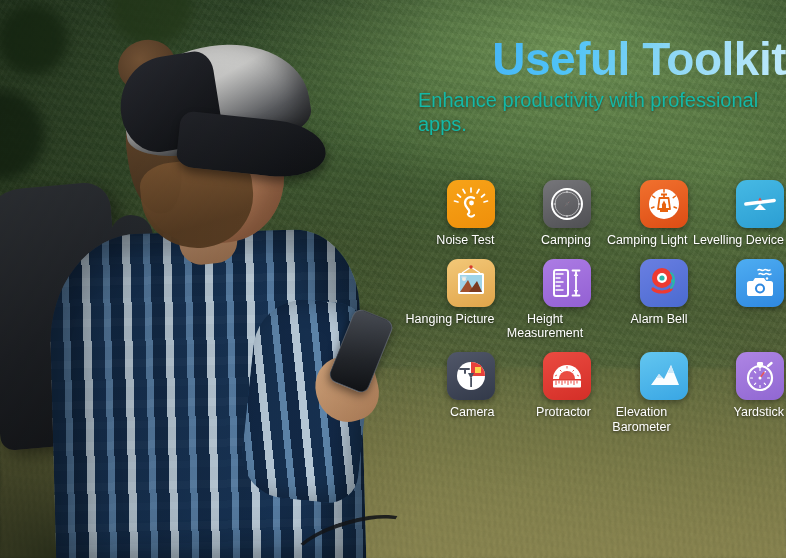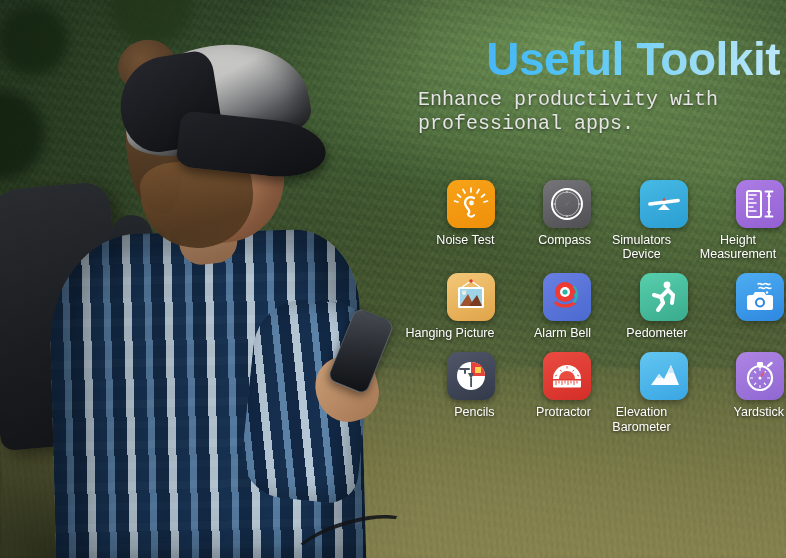--- a/index.html
+++ b/index.html
@@ -187,29 +187,27 @@
   .headline {
     position:absolute; left:12px; top:36px; width:378px;
     text-align:right;
     font-size:46px; font-weight:bold; letter-spacing:-0.5px;
     line-height:1.02;
     background: linear-gradient(100deg,#3fa9f5 0%, #4fc3f7 42%, #8fd8f5 70%, #bfe9fb 100%);
     -webkit-background-clip:text; background-clip:text;
     color:transparent; -webkit-text-fill-color:transparent;
     text-shadow: none;
     white-space:nowrap;
-    padding-right:6px;
   }
   .subhead {
     position:absolute; left:12px; top:88px; width:378px;
     text-align:left;
     padding-left:10px;
-    color:#e5e5e5; font-size:20px; line-height:1.22;
+    color:#14b8a6; font-size:20px; line-height:1.22;
     text-shadow: 0 1px 3px rgba(0,0,0,0.55);
-    font-family: Liberation Mono, monospace;
   }
 
   
   .grid {
     position:absolute; left:4px; top:180px; width:386px;
     display:grid;
     grid-template-columns: repeat(4, 1fr);
     row-gap:12px;
     column-gap:0px;
   }
@@ -295,105 +293,114 @@
             <line x1="10.5" y1="24" x2="13" y2="24"></line>
               <line x1="35" y1="24" x2="37.5" y2="24"></line>
           </g>
           <polygon points="30,18 24.8,23.2 18,30 23.2,24.8" fill="#ee3b34"></polygon>
           <polygon points="18,30 23.2,24.8 30,18 24.8,23.2" fill="#f2f2f2" opacity="0.9"></polygon>
           <polygon points="30,18 25,23 24,24 29,19" fill="#ee3b34"></polygon>
           <polygon points="18,30 23,25 24,24 19,29" fill="#f4f4f4"></polygon>
           <circle cx="24" cy="24" r="1.4" fill="#6d6d70"></circle>
         </svg>
       </div>
-      <div class="app-label">Compass</div>
-    </div>
-
-
+      <div class="app-label">Camping</div>
+    </div>
+
+
+    <div class="app">
+      <div class="icon" style="background:linear-gradient(160deg,#f1712e,#dd4c14)">
+        <svg viewBox="0 0 48 48" aria-hidden="true">
+          <circle cx="24" cy="24" r="15" fill="#fff"></circle>
+          <g stroke="#e8630f" stroke-width="1.5" stroke-linecap="round">
+            <line x1="24" y1="9.5" x2="24" y2="12"></line>
+            <line x1="12.5" y1="16" x2="14.8" y2="17.6"></line>
+            <line x1="35.5" y1="16" x2="33.2" y2="17.6"></line>
+            <line x1="11.5" y1="28" x2="14" y2="27"></line>
+            <line x1="36.5" y1="28" x2="34" y2="27"></line>
+          </g>
+          <g fill="none" stroke="#e8630f" stroke-width="1.8" stroke-linejoin="round">
+            <path d="M21 14.5h6"></path>
+            <path d="M24 14.5v2.5"></path>
+            <path d="M19.5 18h9l1.5 11h-12z"></path>
+            <path d="M20 31h8"></path>
+          </g>
+          <path d="M24 20.5l2.3 4.4h-4.6z" fill="#e8630f"></path>
+          <path d="M22 25h4v3h-4z" fill="#e8630f"></path>
+        </svg>
+      </div>
+      <div class="app-label">Camping Light</div>
+    </div>
 
     <div class="app">
       <div class="icon" style="background:linear-gradient(160deg,#46b9e4,#2b9ed3)">
         <svg viewBox="0 0 48 48" aria-hidden="true">
           <polygon points="24,24 30,30 18,30" fill="#fff"></polygon>
           <rect x="8" y="20.5" width="32" height="3.4" rx="1.7" fill="#fff" transform="rotate(-7 24 22)"></rect>
           <path d="M24 17.5l1.8 3h-3.6z" fill="#e8433a"></path>
         </svg>
       </div>
-      <div class="app-label">Simulators Device</div>
-    </div>
-
-    <div class="app">
-      <div class="icon" style="background:linear-gradient(160deg,#ac7ce4,#9360d3)">
-        <svg viewBox="0 0 48 48" aria-hidden="true">
-          <rect x="11" y="11" width="14" height="26" rx="2" fill="none" stroke="#fff" stroke-width="2"></rect>
-          <g stroke="#fff" stroke-width="1.5" stroke-linecap="round">
-            <line x1="13" y1="15" x2="20" y2="15"></line>
-            <line x1="13" y1="19" x2="17" y2="19"></line>
-            <line x1="13" y1="23" x2="20" y2="23"></line>
-            <line x1="13" y1="27" x2="17" y2="27"></line>
-            <line x1="13" y1="31" x2="20" y2="31"></line>
-          </g>
-          <g stroke="#fff" stroke-width="1.8" stroke-linecap="round">
-            <line x1="33" y1="13" x2="33" y2="35"></line>
-            <line x1="29.5" y1="11.5" x2="36.5" y2="11.5"></line>
-            <line x1="29.5" y1="36.5" x2="36.5" y2="36.5"></line>
-          </g>
-          <polygon points="33,12.5 30.8,17 35.2,17" fill="#fff"></polygon>
-          <polygon points="33,35.5 30.8,31 35.2,31" fill="#fff"></polygon>
-        </svg>
-      </div>
-      <div class="app-label">Height Measurement</div>
+      <div class="app-label">Levelling Device</div>
     </div>
 
     <div class="app">
       <div class="icon" style="background:linear-gradient(160deg,#f3c878,#e0a44a)">
         <svg viewBox="0 0 48 48" aria-hidden="true">
           <path d="M24 8 L15 14 M24 8 L33 14" stroke="#fff" stroke-width="1.2" fill="none"></path>
           <circle cx="24" cy="8" r="1.8" fill="#d63c2e"></circle>
           <rect x="11" y="14" width="26" height="21" rx="1.6" fill="#fff"></rect>
           <rect x="13" y="16" width="22" height="17" fill="#9fd4e8"></rect>
           <polygon points="13,33 21,21 27,33" fill="#a0512e"></polygon>
           <polygon points="22,33 30,22 35,33" fill="#7a3a20"></polygon>
           <circle cx="17" cy="20" r="2" fill="#f6efe2"></circle>
           <rect x="14.5" y="17.5" width="5" height="1.2" fill="#dfe8ee"></rect>
         </svg>
       </div>
       <div class="app-label">Hanging Picture</div>
     </div>
 
+    <div class="app">
+      <div class="icon" style="background:linear-gradient(160deg,#ac7ce4,#9360d3)">
+        <svg viewBox="0 0 48 48" aria-hidden="true">
+          <rect x="11" y="11" width="14" height="26" rx="2" fill="none" stroke="#fff" stroke-width="2"></rect>
+          <g stroke="#fff" stroke-width="1.5" stroke-linecap="round">
+            <line x1="13" y1="15" x2="20" y2="15"></line>
+            <line x1="13" y1="19" x2="17" y2="19"></line>
+            <line x1="13" y1="23" x2="20" y2="23"></line>
+            <line x1="13" y1="27" x2="17" y2="27"></line>
+            <line x1="13" y1="31" x2="20" y2="31"></line>
+          </g>
+          <g stroke="#fff" stroke-width="1.8" stroke-linecap="round">
+            <line x1="33" y1="13" x2="33" y2="35"></line>
+            <line x1="29.5" y1="11.5" x2="36.5" y2="11.5"></line>
+            <line x1="29.5" y1="36.5" x2="36.5" y2="36.5"></line>
+          </g>
+          <polygon points="33,12.5 30.8,17 35.2,17" fill="#fff"></polygon>
+          <polygon points="33,35.5 30.8,31 35.2,31" fill="#fff"></polygon>
+        </svg>
+      </div>
+      <div class="app-label">Height Measurement</div>
+    </div>
+
 
 
     <div class="app">
       <div class="icon" style="background:linear-gradient(150deg,#6a7fe2,#4a6ad0)">
         <svg viewBox="0 0 48 48" aria-hidden="true">
           <circle cx="22" cy="19" r="10" fill="#ee3a32"></circle>
           <circle cx="22" cy="19" r="5" fill="#fff"></circle>
           <circle cx="22" cy="19" r="2.6" fill="#2bb5a8"></circle>
           <path d="M13 30c4 4 14 4 18 0" stroke="#ee3a32" stroke-width="3.2" fill="none" stroke-linecap="round"></path>
           <path d="M31 14c4 3 4 11 0 15" stroke="#2bb5a8" stroke-width="2" fill="none" stroke-linecap="round"></path>
           <circle cx="33" cy="22" r="2" fill="#2bb5a8"></circle>
         </svg>
       </div>
       <div class="app-label">Alarm Bell</div>
     </div>
 
-    <div class="app">
-      <div class="icon" style="background:linear-gradient(160deg,#57cfad,#3aab8e)">
-        <svg viewBox="0 0 48 48" aria-hidden="true">
-          <circle cx="27" cy="12" r="3.4" fill="#fff"></circle>
-          <g stroke="#fff" stroke-width="4" stroke-linecap="round" fill="none">
-            <path d="M28 17 L21 24 L23 30"></path>
-            <path d="M23 30 L18 37"></path>
-            <path d="M21 24 L14 22"></path>
-            <path d="M28 17 L33 22 L32 30"></path>
-          </g>
-        </svg>
-      </div>
-      <div class="app-label">Pedometer</div>
-    </div>
 
     <div class="app">
       <div class="icon" style="background:linear-gradient(160deg,#4eadf2,#2e88e0)">
         <svg viewBox="0 0 48 48" aria-hidden="true">
           <g stroke="#fff" stroke-width="1.5" fill="none" stroke-linecap="round">
             <path d="M22 11c2-2 4 2 6 0s4 2 6 0"></path>
             <path d="M23 15c2-2 4 2 6 0s4 2 6 0"></path>
           </g>
           <circle cx="31" cy="19.5" r="1.2" fill="#fff"></circle>
           <circle cx="29" cy="22.5" r="0.9" fill="#fff"></circle>
@@ -413,21 +420,21 @@
           <g stroke="#4a5060" stroke-width="2" fill="none" stroke-linecap="round">
             <path d="M13 17h9"></path>
             <path d="M18 17v4"></path>
           </g>
           <polygon points="21,21 27,21 24,27" fill="#4a5060"></polygon>
           <rect x="23.2" y="26" width="1.8" height="9" fill="#4a5060"></rect>
           <rect x="28" y="13" width="6" height="8" fill="#fbd24a"></rect>
           <rect x="28" y="13" width="6" height="2" fill="#e8403a"></rect>
         </svg>
       </div>
-      <div class="app-label">Pencils</div>
+      <div class="app-label">Camera</div>
     </div>
 
     <div class="app">
       <div class="icon" style="background:linear-gradient(160deg,#ea4b41,#d42e27)">
         <svg viewBox="0 0 48 48" aria-hidden="true">
           <path d="M10 27a14 14 0 0 1 28 0z" fill="#fff"></path>
           <path d="M16 27a8 8 0 0 1 16 0z" fill="#ea4b41"></path>
           <g stroke="#ea4b41" stroke-width="0.9">
             <line x1="12" y1="24" x2="14" y2="23"></line>
             <line x1="17" y1="18" x2="18.5" y2="19.5"></line>

